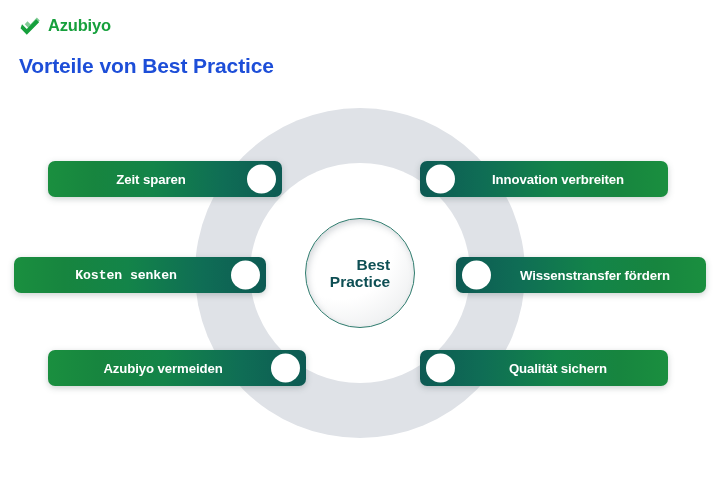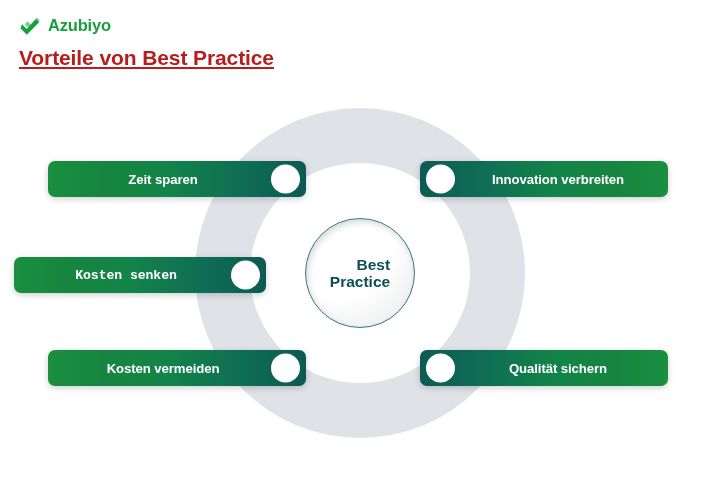--- a/index.html
+++ b/index.html
@@ -37,27 +37,26 @@
   .brand-name {
     font-size: 16.5px;
     font-weight: bold;
     color: #16a03c;
     letter-spacing: -0.2px;
     line-height: 1;
   }
   .page-title {
     position: absolute;
     left: 19px;
-    top: 45px;
+    top: 53px;
     font-size: 21px;
     font-weight: bold;
-    color: #b91c1c;
+    color: #1d4ed8;
     letter-spacing: -0.1px;
     line-height: 1.2;
-    text-decoration: underline;
   }
 
   
   .diagram {
     position: absolute;
     left: 0;
     top: 0;
     width: 721px;
     height: 480px;
   }
@@ -145,21 +144,21 @@
     background: #ffffff;
   }
   .pill.left .pill-knob { right: 6px; }
   .pill.right .pill-knob { left: 6px; }
 
   
   .r1 { top: 161px; }
   .r2 { top: 257px; }
   .r3 { top: 350px; }
 
-  .left.r1  { left: 48px;  width: 258px; }
+  .left.r1  { left: 48px;  width: 234px; }
   .left.r2  { left: 14px;  width: 252px; font-family: Liberation Mono, monospace; }
   .left.r3  { left: 48px;  width: 258px; }
   .right.r1 { left: 420px; width: 248px; }
   .right.r2 { left: 456px; width: 250px; }
   .right.r3 { left: 420px; width: 248px; }
 </style>
 </head>
 <body>
 
 <div class="page">
@@ -188,29 +187,33 @@
       <span class="pill-label">Zeit sparen</span>
       <span class="pill-knob"></span>
     </div>
 
     <div class="pill left r2">
       <span class="pill-label">Kosten senken</span>
       <span class="pill-knob"></span>
     </div>
 
     <div class="pill left r3">
-      <span class="pill-label">Kosten vermeiden</span>
+      <span class="pill-label">Azubiyo vermeiden</span>
       <span class="pill-knob"></span>
     </div>
 
     <div class="pill right r1">
       <span class="pill-label">Innovation verbreiten</span>
       <span class="pill-knob"></span>
     </div>
 
+    <div class="pill right r2">
+      <span class="pill-label">Wissenstransfer fördern</span>
+      <span class="pill-knob"></span>
+    </div>
 
     <div class="pill right r3">
       <span class="pill-label">Qualität sichern</span>
       <span class="pill-knob"></span>
     </div>
 
   </div>
 </div>
 
 </body></html>

